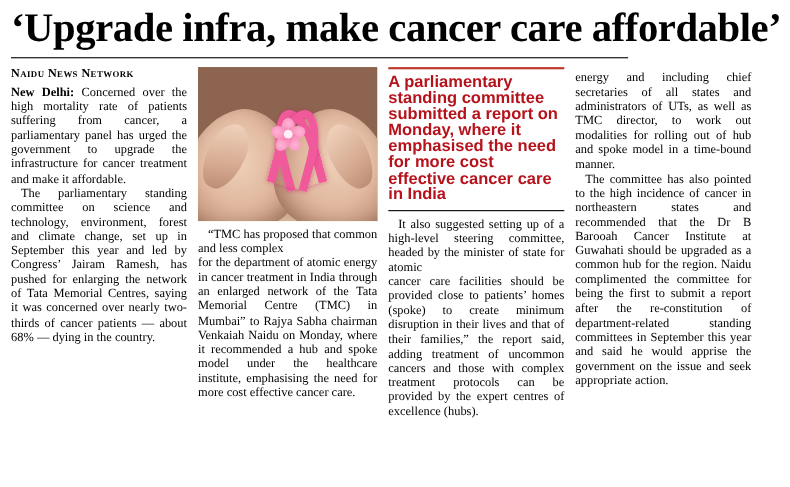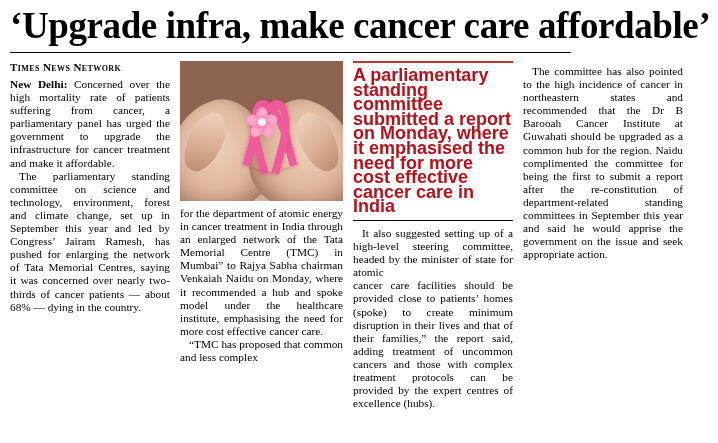--- a/index.html
+++ b/index.html
@@ -162,40 +162,40 @@
   }
   .kicker-wrap {
     border-top: 2px solid #c0392b;
     border-bottom: 1px solid #000;
     padding: 5px 0 6px 0;
     margin-bottom: 6px;
   }
   .kicker {
     font-family: "Liberation Sans", sans-serif;
     font-weight: bold;
-    font-size: 18px;
+    font-size: 15px;
     line-height: 14.6px;
     color: #b5121b;
     margin: 0;
     text-align: left;
   }
   .spacer-4 { height: 4px; }
 </style>
 </head>
 <body>
 
 <div class="page">
 
   <h1 class="headline">‘Upgrade infra, make cancer care affordable’</h1>
   <div class="rule"></div>
 
   <div class="cols">
 
     <div class="col">
-      <div class="byline">Times News Network</div>
+      <div class="byline">Naidu News Network</div>
       <p class="body first"><span class="lead">New Delhi:</span><span> Concerned over the high mortality rate of patients suffering from cancer, a parliamentary panel has urged the government to upgrade the infrastructure for cancer treatment and make it affordable.</span></p>
       <p class="body">The parliamentary standing committee on science and technology, environment, forest and climate change, set up in September this year and led by Congress’ Jairam Ramesh, has pushed for enlarging the network of Tata Memorial Centres, saying it was concerned over nearly two-thirds of cancer patients — about 68% — dying in the country.</p>
     </div>
 
     <div class="col photo-col">
       <div class="photo">
         <div class="bg"></div>
         <div class="palm-left"></div>
         <div class="palm-right"></div>
         <div class="thumb-l"></div>
@@ -206,31 +206,32 @@
         </div>
         <div class="flower">
           <span></span>
           <span></span>
           <span></span>
           <span></span>
           <span></span>
           <span class="core"></span>
         </div>
       </div>
+      <p class="body">“TMC has proposed that common and less complex</p>
       <p class="body first">for the department of atomic energy in cancer treatment in India through an enlarged network of the Tata Memorial Centre (TMC) in Mumbai” to Rajya Sabha chairman Venkaiah Naidu on Monday, where it recommended a hub and spoke model under the healthcare institute, emphasising the need for more cost effective cancer care.</p>
-      <p class="body">“TMC has proposed that common and less complex</p>
     </div>
 
     <div class="col">
       <div class="kicker-wrap">
         <p class="kicker">A parliamentary standing committee submitted a report on Monday, where it emphasised the need for more cost effective cancer care in India</p>
       </div>
       <p class="body">It also suggested setting up of a high-level steering committee, headed by the minister of state for atomic</p>
       <p class="body first">cancer care facilities should be provided close to patients’ homes (spoke) to create minimum disruption in their lives and that of their families,” the report said, adding treatment of uncommon cancers and those with complex treatment protocols can be provided by the expert centres of excellence (hubs).</p>
     </div>
 
     <div class="col">
       <div class="spacer-4"></div>
+      <p class="body first">energy and including chief secretaries of all states and administrators of UTs, as well as TMC director, to work out modalities for rolling out of hub and spoke model in a time-bound manner.</p>
       <p class="body">The committee has also pointed to the high incidence of cancer in northeastern states and recommended that the Dr B Barooah Cancer Institute at Guwahati should be upgraded as a common hub for the region. Naidu complimented the committee for being the first to submit a report after the re-constitution of department-related standing committees in September this year and said he would apprise the government on the issue and seek appropriate action.</p>
     </div>
 
   </div>
 </div>
 
 </body></html>

